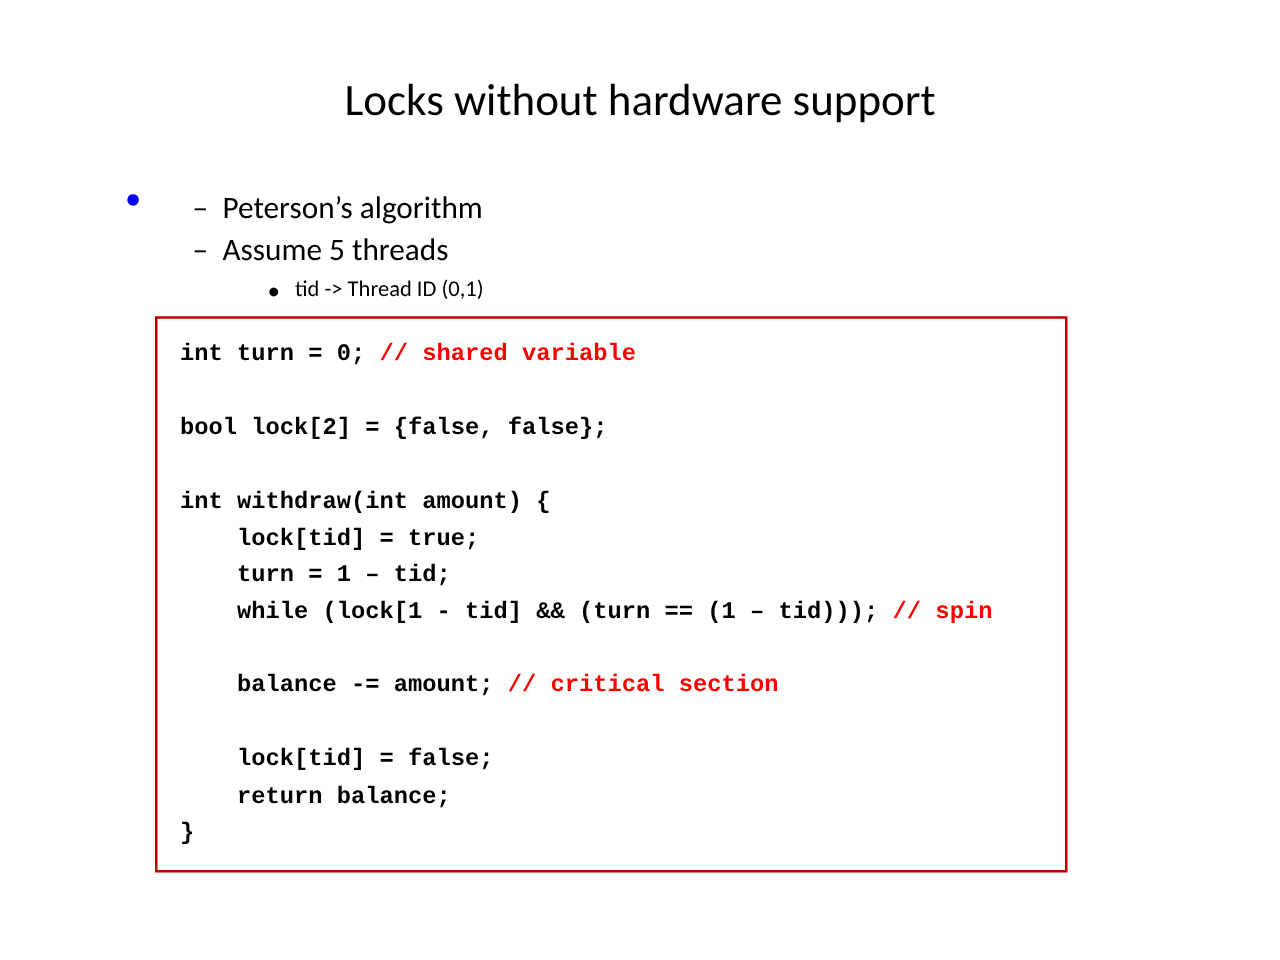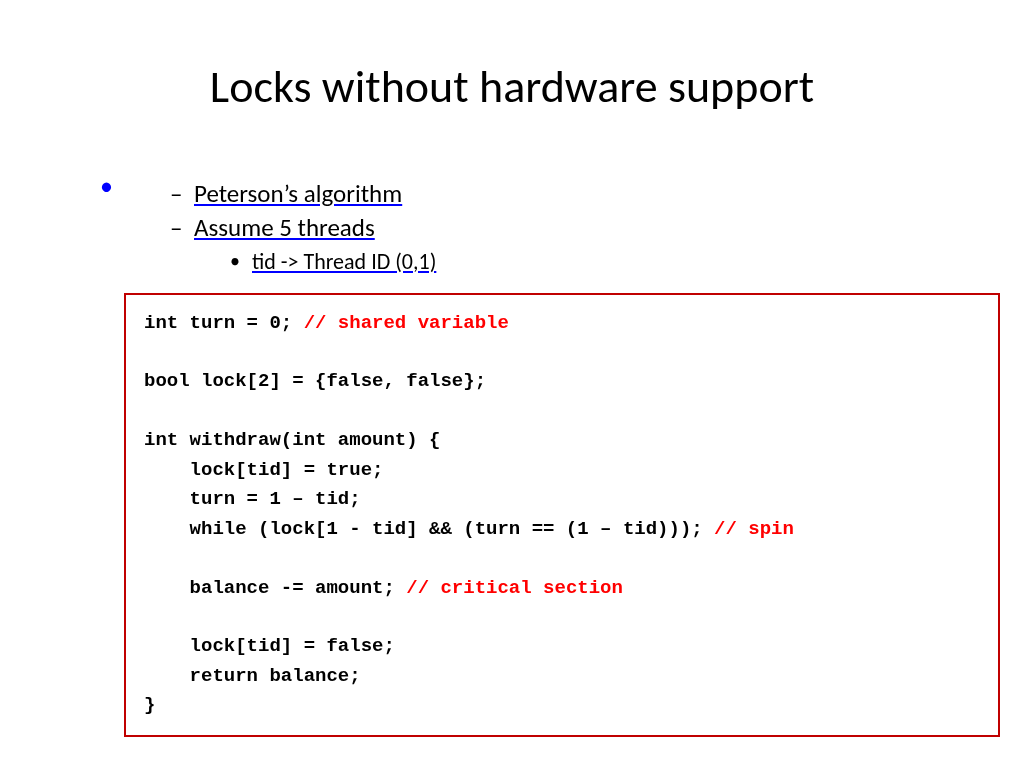--- a/index.html
+++ b/index.html
@@ -12,21 +12,21 @@
     font-family: Calibri, "Segoe UI", Arial, sans-serif;
     color: #000;
   }
   .slide {
     width: 1024px;
     height: 768px;
     position: relative;
     padding: 0;
   }
   .title {
-    font-size: 46px;
+    font-size: 36px;
     font-weight: 400;
     text-align: center;
     margin: 0;
     padding-top: 58px;
     padding-bottom: 12px;
     letter-spacing: 0px;
   }
   .body {
     padding-left: 100px;
     padding-right: 60px;
@@ -47,23 +47,22 @@
   ul.lvl1 > li::before {
     content: "•";
     position: absolute;
     left: 0;
     top: 0;
     color: #0000ff;
     font-size: 26px;
   }
   ul.lvl2 {
     list-style: none;
-    margin: 16px;
+    margin: 0;
     padding: 6px 0 0 30px;
-    text-decoration: underline;
   }
   ul.lvl2 > li {
     color: #000;
     font-size: 25px;
     line-height: 1.28;
     position: relative;
     padding-left: 24px;
     margin: 2px 0;
   }
   ul.lvl2 > li::before {
@@ -73,38 +72,38 @@
     top: 0;
     color: #000;
   }
   ul.lvl3 {
     list-style: none;
     margin: 0;
     padding: 4px 0 0 36px;
   }
   ul.lvl3 > li {
     color: #000;
-    font-size: 22px;
+    font-size: 18px;
     line-height: 1.3;
     position: relative;
     padding-left: 22px;
   }
   ul.lvl3 > li::before {
     content: "•";
     position: absolute;
     left: 0;
     top: 0;
     color: #000;
     font-size: 20px;
   }
   .codeblock {
     border: 2px solid #c00000;
     margin: 10px 0 0 24px;
     padding: 14px 18px 14px 18px;
-    width: 876px;
+    width: 730px;
     font-family: "Courier New", Courier, monospace;
     font-size: 19px;
     font-weight: bold;
     line-height: 1.55;
     white-space: pre;
     color: #000;
   }
   .codeblock .comment {
     color: #ff0000;
   }

